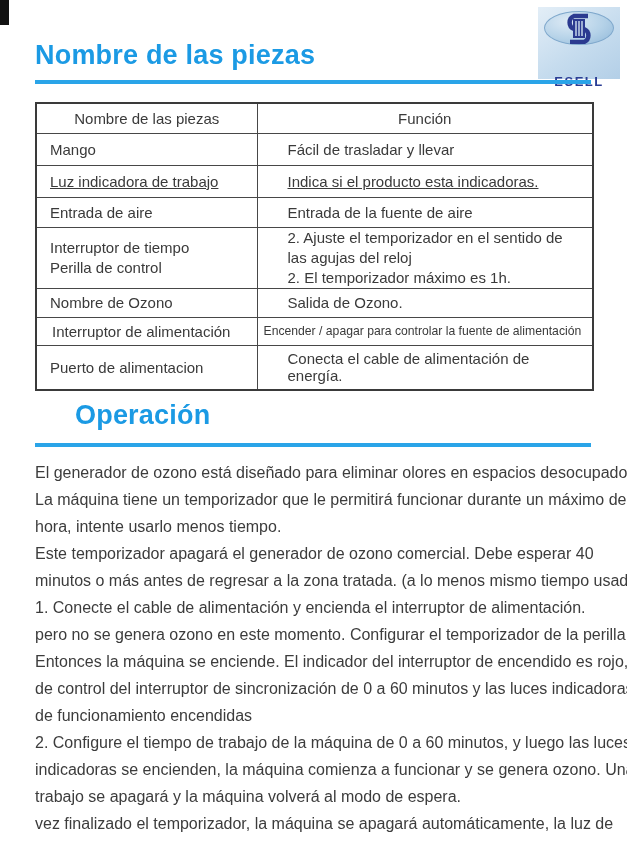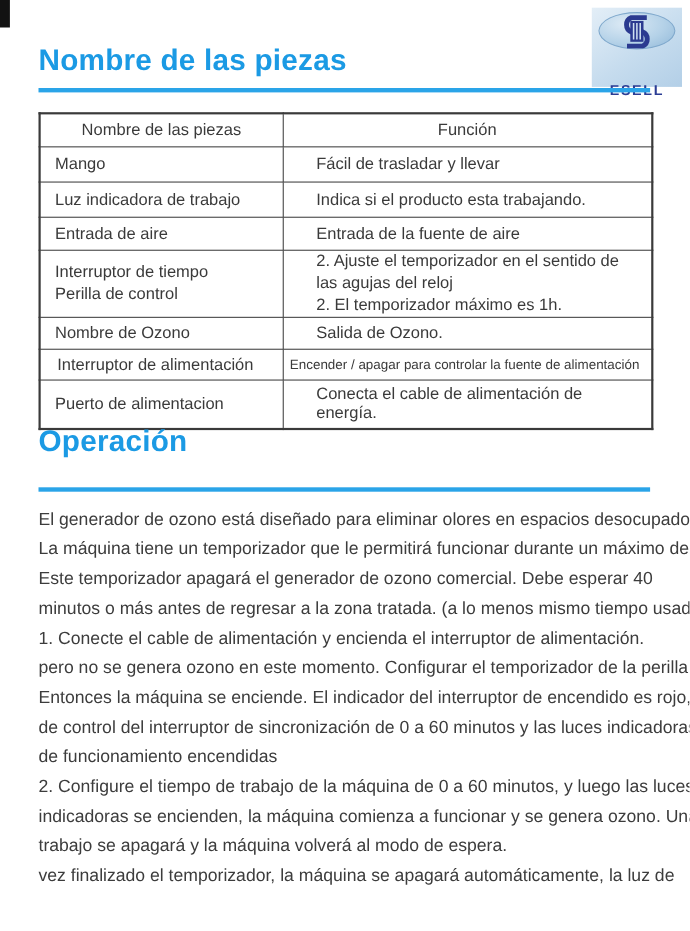--- a/index.html
+++ b/index.html
@@ -60,21 +60,21 @@
   }
   .heading-rule {
     position: absolute;
     left: 35px;
     width: 556px;
     height: 4px;
     background: #2aa4e8;
   }
   #heading-1 { top: 40px; }
   #rule-1    { top: 80px; }
-  #heading-2 { top: 386px; }
+  #heading-2 { top: 400px; margin-left: 40px; }
   #rule-2    { top: 443px; }
   
   .parts-table {
     position: absolute;
     left: 35px; top: 102px;
     width: 557px;
     border-collapse: collapse;
     table-layout: fixed;
     color: #3a3a3a;
   }
@@ -83,21 +83,21 @@
     font-size: 15px;
     vertical-align: middle;
     padding: 0 6px 0 13px;
   }
   .parts-table { border: 2px solid #3a3a3a; }
   .parts-table col.c1 { width: 221px; }
   .parts-table col.c2 { width: 336px; }
   .parts-table td.func { padding-left: 30px; }
   .parts-table tr.r-head td { height: 30px; text-align: center; padding-left: 6px; }
   .parts-table tr.r1 td { height: 32px; }
-  .parts-table tr.r2 td { height: 32px; }
+  .parts-table tr.r2 td { height: 32px; text-decoration: underline; }
   .parts-table tr.r3 td { height: 30px; }
   .parts-table tr.r4 td { height: 61px; }
   .parts-table tr.r5 td { height: 29px; }
   .parts-table tr.r6 td { height: 28px; padding-left: 15px; }
   .parts-table tr.r7 td { height: 45px; }
   .cell-line { line-height: 20px; }
   td.func-small {
     font-size: 12.2px;
     padding-left: 6px !important;
     padding-right: 2px;
@@ -149,21 +149,21 @@
       <tr class="r-head">
         <td>Nombre de las piezas</td>
         <td>Función</td>
       </tr>
       <tr class="r1">
         <td>Mango</td>
         <td class="func">Fácil de trasladar y llevar</td>
       </tr>
       <tr class="r2">
         <td>Luz indicadora de trabajo</td>
-        <td class="func">Indica si el producto esta trabajando.</td>
+        <td class="func">Indica si el producto esta indicadoras.</td>
       </tr>
       <tr class="r3">
         <td>Entrada de aire</td>
         <td class="func">Entrada de la fuente de aire</td>
       </tr>
       <tr class="r4">
         <td>
           <div class="cell-line">Interruptor de tiempo</div>
           <div class="cell-line">Perilla de control</div>
         </td>
@@ -187,20 +187,21 @@
       </tr>
     </tbody>
   </table>
 
   <div class="heading" id="heading-2">Operación</div>
   <div class="heading-rule" id="rule-2"></div>
 
   <div class="body-text">
     <div class="body-line">El generador de ozono está diseñado para eliminar olores en espacios desocupados.</div>
     <div class="body-line">La máquina tiene un temporizador que le permitirá funcionar durante un máximo de 1</div>
+    <div class="body-line">hora, intente usarlo menos tiempo.</div>
     <div class="body-line">Este temporizador apagará el generador de ozono comercial. Debe esperar 40</div>
     <div class="body-line">minutos o más antes de regresar a la zona tratada. (a lo menos mismo tiempo usado.</div>
     <div class="body-line">1. Conecte el cable de alimentación y encienda el interruptor de alimentación.</div>
     <div class="body-line">pero no se genera ozono en este momento. Configurar el temporizador de la perilla</div>
     <div class="body-line">Entonces la máquina se enciende. El indicador del interruptor de encendido es rojo,</div>
     <div class="body-line">de control del interruptor de sincronización de 0 a 60 minutos y las luces indicadoras</div>
     <div class="body-line">de funcionamiento encendidas</div>
     <div class="body-line">2. Configure el tiempo de trabajo de la máquina de 0 a 60 minutos, y luego las luces</div>
     <div class="body-line">indicadoras se encienden, la máquina comienza a funcionar y se genera ozono. Una</div>
     <div class="body-line">trabajo se apagará y la máquina volverá al modo de espera.</div>

